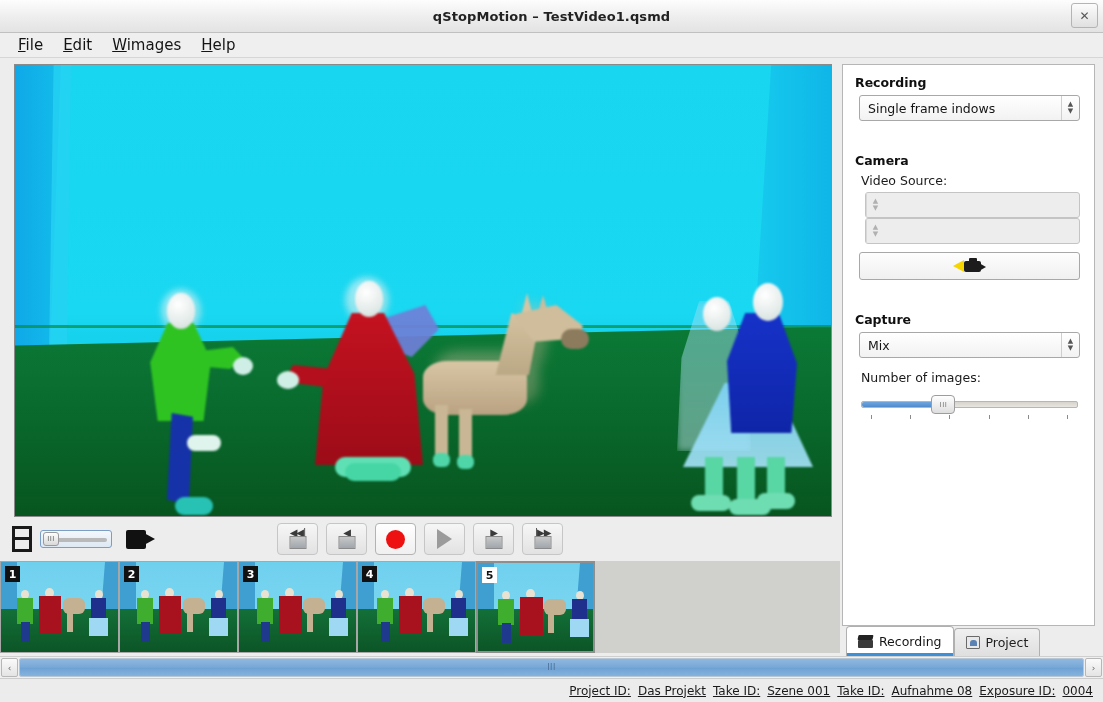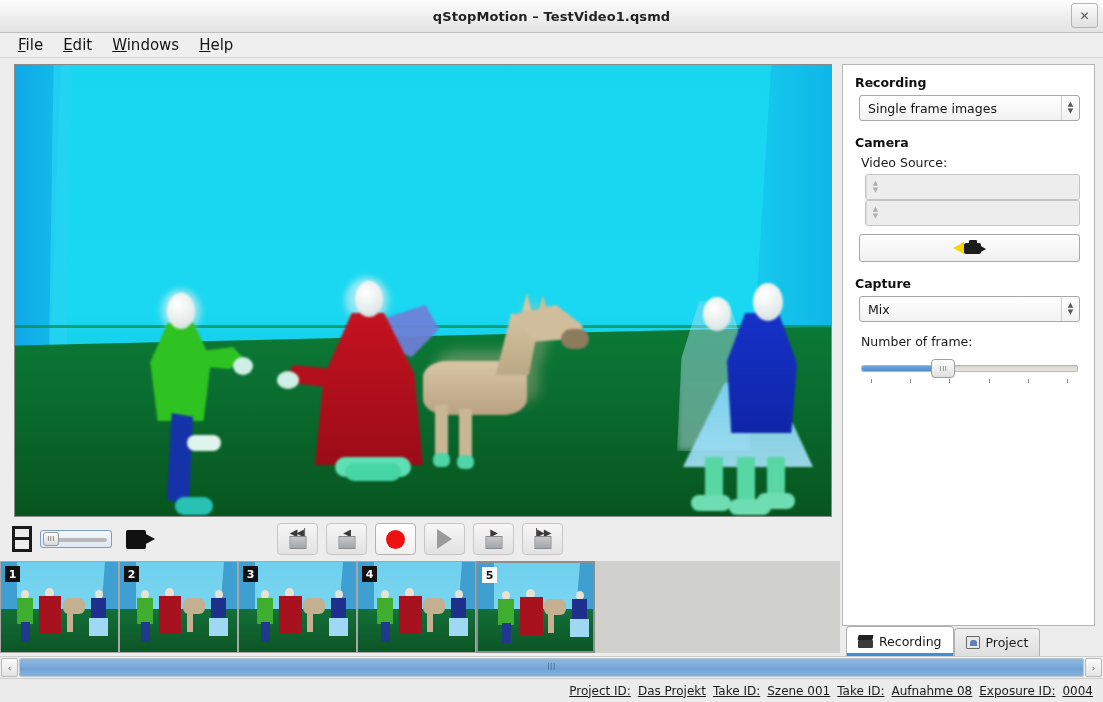--- a/index.html
+++ b/index.html
@@ -325,21 +325,21 @@
   .right-col {
     flex: 0 0 263px; padding: 6px 8px 0 2px; display: flex; flex-direction: column;
   }
   .panel {
     flex: 1 1 auto; background: #fff; border: 1px solid #b6b6b6;
     padding: 8px 12px 0 12px; overflow: hidden;
   }
   .grp-title {
     font-size: 12.5px; font-weight: bold; color: #101010; margin: 2px 0 5px 0;
   }
-  .grp-title.sp { margin-top: 14px; }
+  .grp-title.sp { margin-top: 32px; }
   .sublabel { font-size: 12.5px; color: #1a1a1a; margin: 0 0 4px 6px; }
   .sublabel.sp { margin-top: 12px; }
   .combo {
     height: 26px; border: 1px solid #a8a8a8; border-radius: 3px;
     background: linear-gradient(to bottom, #ffffff, #f2f2f2);
     display: flex; align-items: center; position: relative; cursor: pointer;
     margin-left: 4px; margin-right: 2px;
   }
   .combo.indent { margin-left: 10px; }
   .combo.disabled {
@@ -444,21 +444,21 @@
   <div class="titlebar">
     <div class="title-text">qStopMotion – TestVideo1.qsmd</div>
     <div class="close-btn">
       <span>✕</span>
     </div>
   </div>
 
   <div class="menubar">
     <div class="menu-item"><u>F</u><span>ile</span></div>
     <div class="menu-item"><u>E</u><span>dit</span></div>
-    <div class="menu-item"><u>W</u><span>indows</span></div>
+    <div class="menu-item"><u>W</u><span>images</span></div>
     <div class="menu-item"><u>H</u><span>elp</span></div>
   </div>
 
   <div class="body-row">
 
     <div class="left-col">
 
       <div class="video-wrap">
         <div class="video-frame">
           <div class="bd-back"></div>
@@ -665,21 +665,21 @@
           <div class="tnum">5</div>
         </div>
       </div>
     </div>
 
     <div class="right-col">
       <div class="panel">
 
         <div class="grp-title">Recording</div>
         <div class="combo">
-          <div class="txt">Single frame images</div>
+          <div class="txt">Single frame indows</div>
           <div class="arrows">
               <span>▲</span>
               <span>▼</span>
             </div>
         </div>
 
         <div class="grp-title sp">Camera</div>
         <div class="sublabel">Video Source:</div>
         <div class="combo disabled indent">
           <div class="arrows">
@@ -703,21 +703,21 @@
         </div>
 
         <div class="grp-title sp">Capture</div>
         <div class="combo">
           <div class="txt">Mix</div>
           <div class="arrows">
               <span>▲</span>
               <span>▼</span>
             </div>
         </div>
-        <div class="sublabel sp">Number of frame:</div>
+        <div class="sublabel sp">Number of images:</div>
         <div class="slider-row">
           <div class="sl-groove"></div>
           <div class="sl-fill" style="width: 38%;"></div>
           <div class="sl-knob" style="left: 38%;">III</div>
           <div class="sl-ticks">
             <span></span>
               <span></span>
               <span></span>
               <span></span>
               <span></span>

